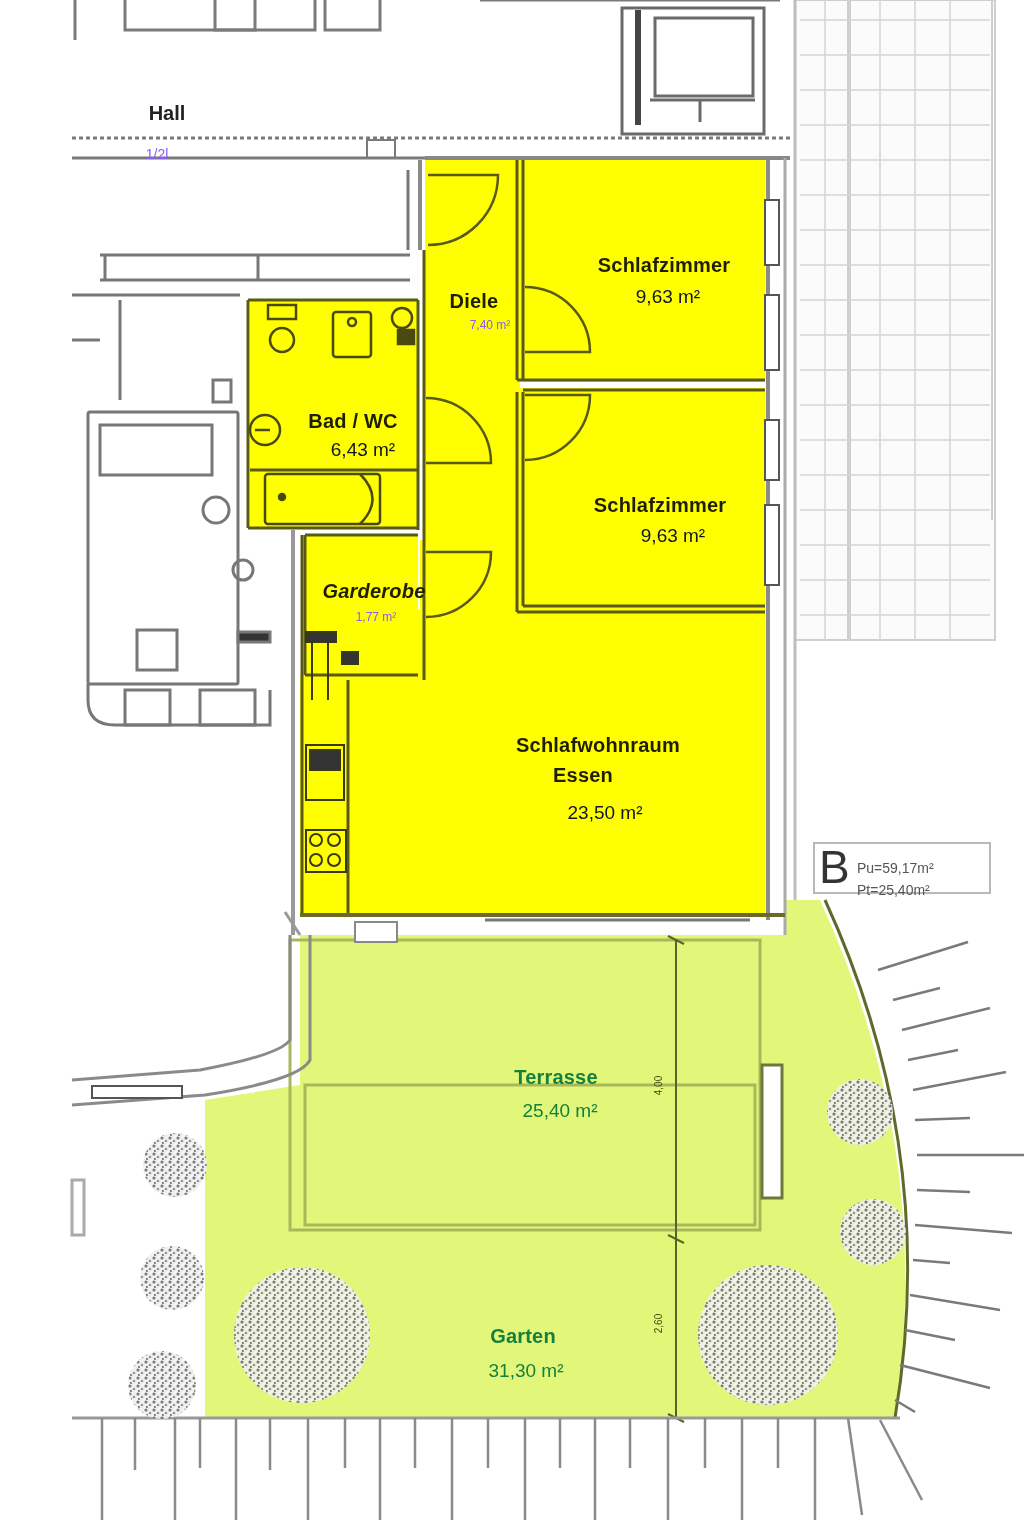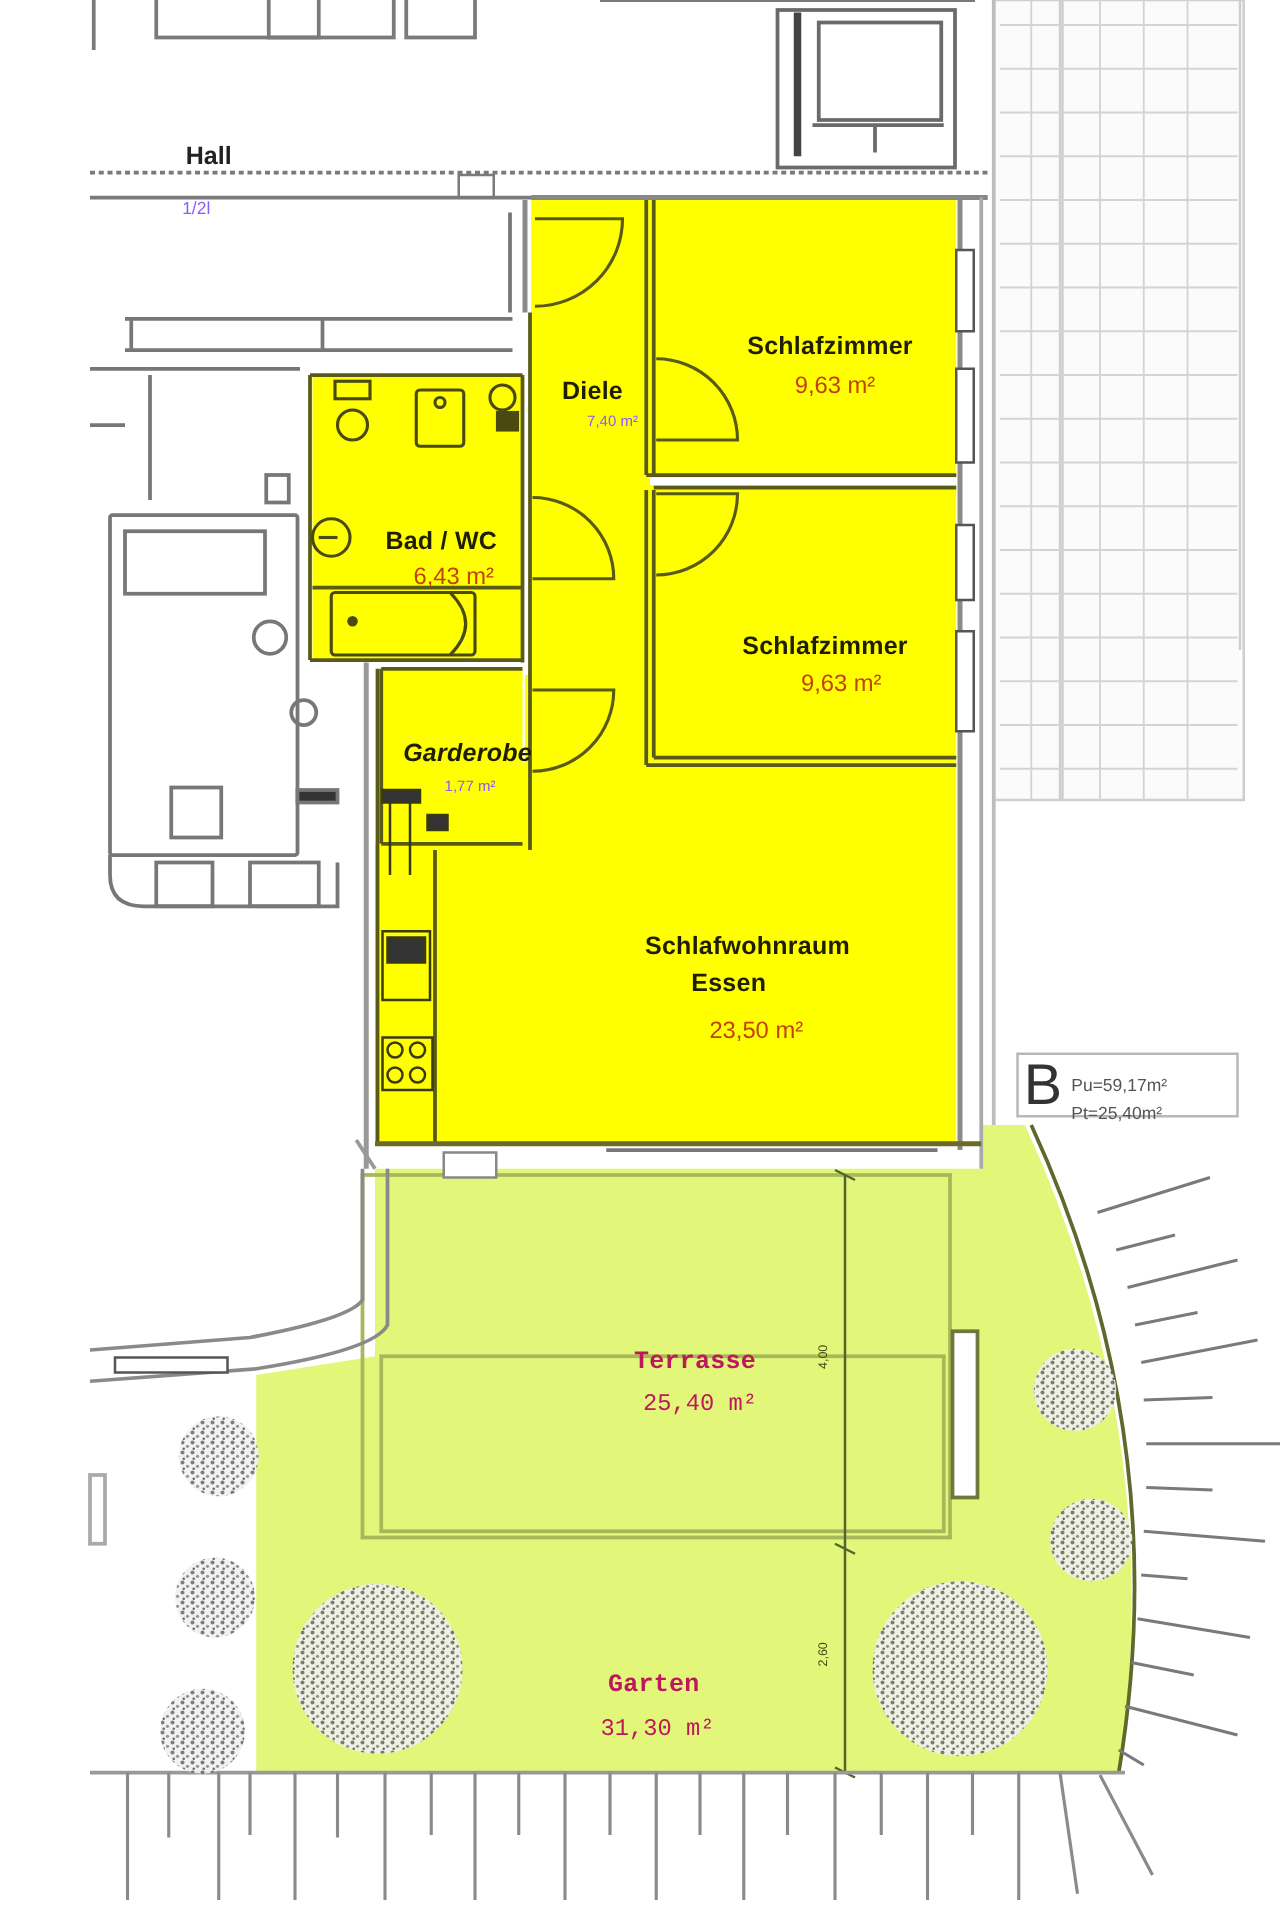--- a/index.html
+++ b/index.html
@@ -1,22 +1,22 @@
 <!DOCTYPE html>
 <html><head>
 <meta charset="utf-8">
 <style>
   html, body { margin: 0; padding: 0; background: #ffffff; }
   body { width: 1024px; height: 1536px; overflow: hidden; position: relative; font-family: "Liberation Sans", sans-serif; }
   #plan { position: absolute; left: 0; top: 0; width: 1024px; height: 1536px; }
-  .lbl { position: absolute; color: #1f1f00; font-family: "Liberation Sans", sans-serif; white-space: nowrap; text-align: center; transform: translateX(-50%); margin-top: 12px; }
+  .lbl { position: absolute; color: #1f1f00; font-family: "Liberation Sans", sans-serif; white-space: nowrap; text-align: center; transform: translateX(-50%); }
   .room-name { font-weight: bold; font-size: 20px; letter-spacing: 0.2px; }
-  .room-area { font-size: 19px; color: #c2410c; }
+  .room-area { font-size: 19px; color: #0f172a; }
   .room-area-small { font-size: 12px; color: #8b5cf6; }
-  .garden .room-name, .garden .room-area { color: #be185d; font-family: Liberation Mono, monospace; }
+  .garden .room-name, .garden .room-area { color: #15803d; }
   .hall { font-weight: bold; font-size: 20px; color: #222; }
   .hall-sub { font-size: 14px; color: #8b5cf6; }
   .unit-badge { position: absolute; left: 813px; top: 842px; width: 174px; height: 48px; border: 2px solid #b8b8b8; background: #fff; }
   .unit-letter { position: absolute; left: 4px; top: -4px; font-size: 46px; color: #333; font-family: "Liberation Sans", sans-serif; }
   .unit-line { position: absolute; left: 42px; font-size: 14px; color: #555; font-family: "Liberation Sans", sans-serif; margin-top: 13px; }
   .dim { position: absolute; font-size: 10px; color: #3b4a10; transform: rotate(-90deg); transform-origin: center; }
 </style>
 </head>
 <body>
 

